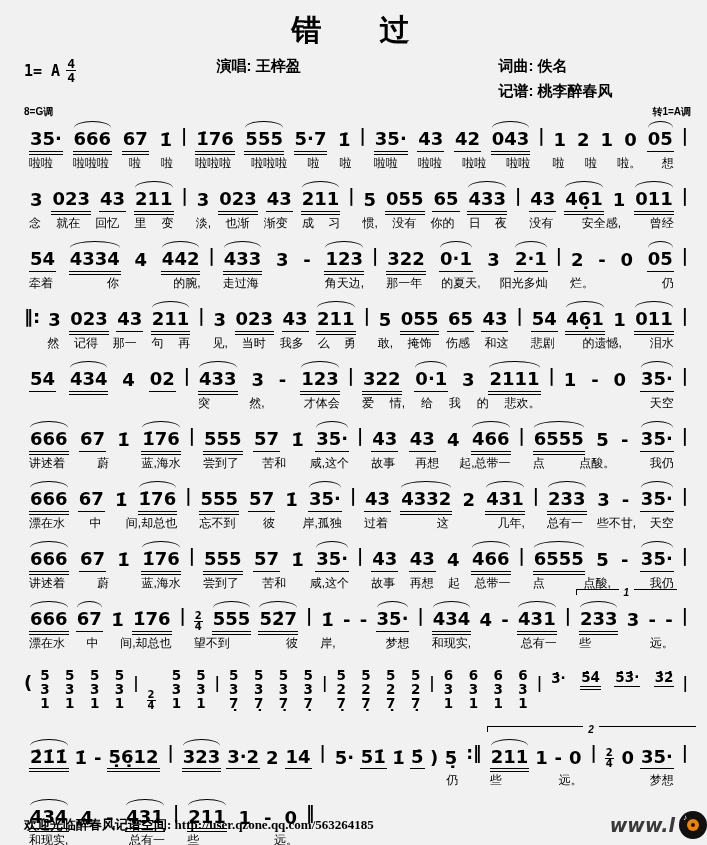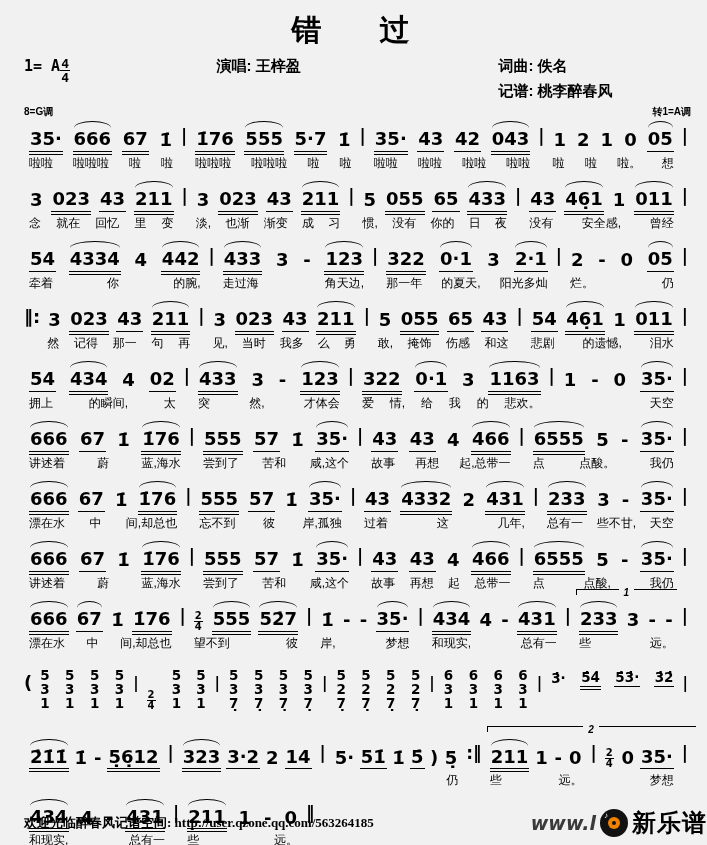--- a/index.html
+++ b/index.html
@@ -2,21 +2,21 @@
 <html><head>
 <meta charset="utf-8">
 <style>
   html,body{margin:0;padding:0;}
   .page{width:707px;height:845px;box-sizing:border-box;background:#f1f1f1;color:#000;
         padding:8px 16px 6px 24px;overflow:hidden;font-family:"Liberation Sans",sans-serif;position:relative;}
   
   .title{text-align:center;font-size:30px;font-weight:bold;letter-spacing:14px;margin:2px 0 6px 0;
          font-family:"DejaVu Sans",sans-serif;}
   .credits{display:flex;align-items:flex-start;font-size:15px;font-weight:bold;margin:2px 0 0 0;}
-  .keysig{flex:1;display:flex;font-family:"DejaVu Sans Mono",monospace;font-size:15px;}
+  .keysig{flex:1;display:flex;align-items:center;gap:6px;font-family:"DejaVu Sans Mono",monospace;font-size:15px;}
   .singer{flex:1.1;text-align:left;}
   .rightcol{flex:1;display:flex;flex-direction:column;align-items:flex-start;gap:6px;padding-left:70px;text-align:center;}
   .keyrow{display:flex;justify-content:space-between;font-size:10px;font-weight:bold;margin:4px 0 0 0;}
   
   .ts{display:inline-flex;flex-direction:column;align-items:center;font-size:10px;font-weight:bold;line-height:1;
       vertical-align:middle;margin-right:2px;}
   .ts .tnum{border-bottom:1px solid #000;padding:0 1px;}
   .ts.big{font-size:13px;}
   
   .score{margin-top:2px;}
@@ -344,25 +344,20 @@
       </div>
       <div class="line">
         <div class="mrow">
           <div class="measure" style="flex-grow: 4;">
             <div class="nrow">
               <span class="tok u1">54</span>
               <span class="tok u2 arc">434</span>
               <span class="tok">4</span>
               <span class="tok u1">02</span>
             </div>
-            <div class="lrow">
-              <span class="lw">拥上</span>
-              <span class="lw">的瞬间,</span>
-              <span class="lw">太</span>
-            </div>
           </div>
           <span class="bar">|</span>
           <div class="measure" style="flex-grow: 4;">
             <div class="nrow">
               <span class="tok u2 arc">433</span>
               <span class="tok">3</span>
               <span class="tok">-</span>
               <span class="tok u2 arc">123</span>
             </div>
             <div class="lrow">
@@ -370,21 +365,21 @@
               <span class="lw">然,</span>
               <span class="lw">才体会</span>
             </div>
           </div>
           <span class="bar">|</span>
           <div class="measure" style="flex-grow: 4;">
             <div class="nrow">
               <span class="tok u2">322</span>
               <span class="tok u1 arc">0·1</span>
               <span class="tok">3</span>
-              <span class="tok u2 arc">1163</span>
+              <span class="tok u2 arc">2111</span>
             </div>
             <div class="lrow">
               <span class="lw">爱</span>
               <span class="lw">情,</span>
               <span class="lw">给</span>
               <span class="lw">我</span>
               <span class="lw">的</span>
               <span class="lw">悲欢。</span>
             </div>
           </div>
@@ -913,17 +908,16 @@
       </div>
     </div>
 
   <div class="footer">
     <span class="promo">欢迎光临醉春风记谱空间: http://user.qzone.qq.com/563264185</span>
     <div class="logo">
       <span class="www">www.l</span>
       <span class="disc">
           <span class="disc-center"></span>
         </span>
-      <span class="brand">新乐谱</span>
     </div>
   </div>
 
 </div>
 
 </body></html>

